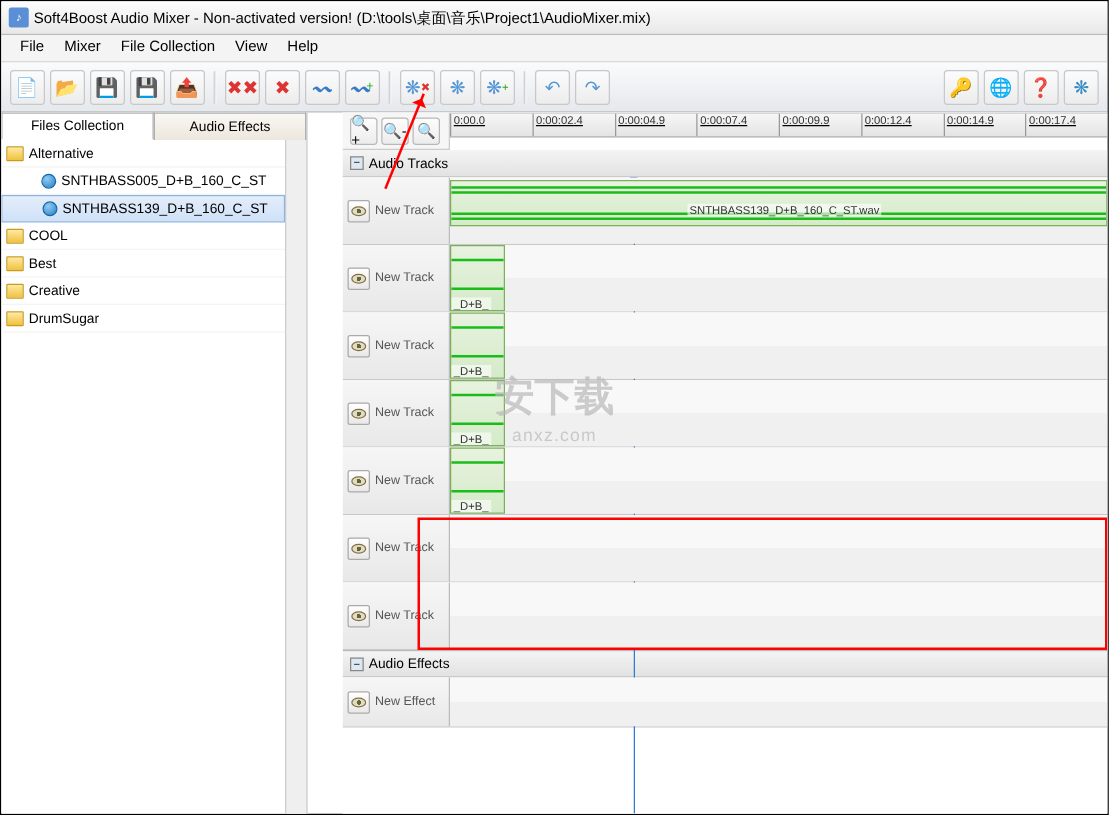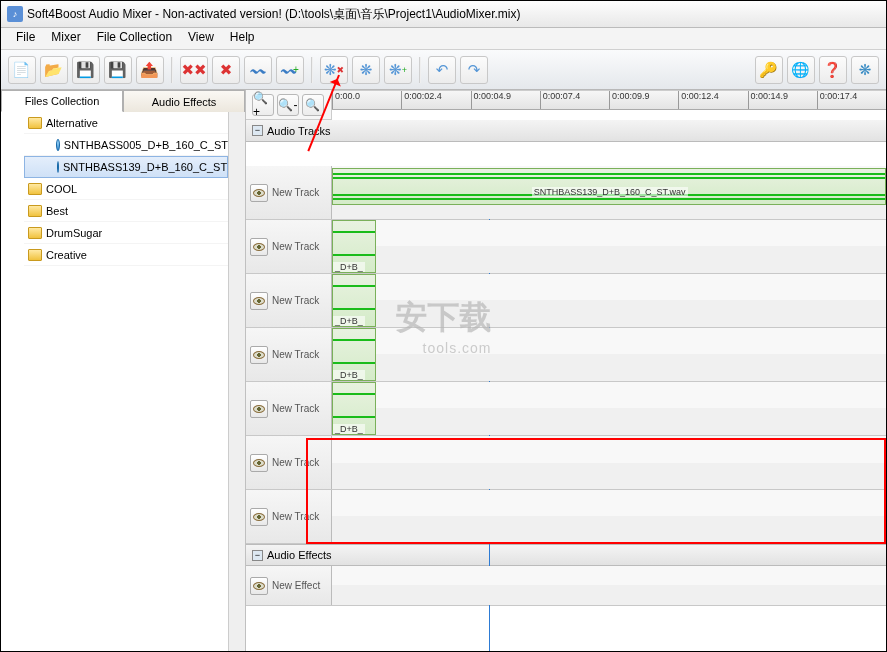--- a/index.html
+++ b/index.html
@@ -4,58 +4,58 @@
 <style>
 * { box-sizing: border-box; margin: 0; padding: 0; font-family: "Segoe UI", Tahoma, sans-serif; }
 body { width: 887px; height: 652px; background: #fff; overflow: hidden; position: relative; border: 1px solid #000; }
 .titlebar { height: 27px; background: linear-gradient(#fdfdfd,#e8e8e8); display: flex; align-items: center; padding: 0 6px; font-size: 12px; border-bottom: 1px solid #bbb; }
 .titlebar .appicon { width: 16px; height: 16px; margin-right: 4px; background:#5a8fd6; border-radius:2px; display:flex;align-items:center;justify-content:center;color:#fff;font-size:9px;}
 .menubar { height: 22px; background: #f4f4f4; display: flex; align-items: flex-start; padding: 0 8px; font-size: 12px; gap: 2px; border-bottom: 1px solid #d0d0d0;}
 .menubar span { padding: 2px 7px; cursor: default; }
 .toolbar { height: 40px; background: linear-gradient(#fafbfc,#e5e8ec); border-bottom: 1px solid #b8b8b8; display: flex; align-items: center; padding: 0 6px; gap: 2px; }
 .tbtn { width: 28px; height: 28px; border: 1px solid transparent; border-radius: 3px; display: flex; align-items: center; justify-content: center; font-size: 15px; cursor: pointer; background: linear-gradient(#fcfcfc,#ececec); border-color:#c8c8c8; margin:0 1px;}
 .tsep { width: 2px; height: 26px; background: linear-gradient(to right,#c0c0c0,#fff); margin: 0 4px; }
-.main { display: flex; height: calc(100% - 89px); }
+.main { display: flex; height: calc(100% - 89px); gap: 28px; }
 .sidebar { width: 245px; background: #fff; border-right: 1px solid #c0c0c0; display:flex; flex-direction:column;}
 .tabs { display: flex; height: 22px; background: #f0f0f0; }
 .tab { flex:1; font-size: 11px; display:flex; align-items:center; justify-content:center; border:1px solid #b0b0b0; border-bottom:none; background:linear-gradient(#faf8f4,#ece7dd); cursor:pointer;}
 .tab.active { background:#fff; border-bottom:1px solid #fff;}
 .tree { flex:1; overflow:auto; font-size: 11px; position:relative;}
 .treerow { height: 22px; display:flex; align-items:center; padding-left: 4px; gap:4px; cursor:default; border-bottom:1px solid #f4f4f4;}
 .treerow.child { padding-left: 32px; }
 .treerow.selected { background:linear-gradient(#e4eefb,#cfe1f7); border:1px solid #8db4e3;}
 .foldericon { width:14px; height:12px; background:linear-gradient(#ffe9a3,#f0c23e); border-radius:1px; border:1px solid #c99a1e; position:relative;}
 .fileicon { width:12px; height:12px; border-radius:50%; background:radial-gradient(circle at 35% 30%, #8ecdf5, #2b7ec4); border:1px solid #1668a8;}
 .scrollbar { width:17px; background:#efefef; border-left:1px solid #ccc;}
 .editor { flex:1; background:#fff; display:flex; flex-direction:column; overflow:hidden;}
 .edtool { height:30px; display:flex; align-items:center; padding:2px 6px; gap:3px; border-bottom:1px solid #ccc; background:#f6f6f6;}
 .zbtn { width:22px; height:22px; border:1px solid #b8b8b8; border-radius:3px; background:linear-gradient(#fdfdfd,#ececec); display:flex;align-items:center;justify-content:center; font-size:12px; cursor:pointer;}
-.ruler { height:20px; background:linear-gradient(#f6f6f6,#e4e4e4); border-top:1px solid #ccc; border-bottom:1px solid #aaa; position:relative; font-size:9px; display:flex; margin-left:86px;}
+.ruler { height:20px; background:linear-gradient(#f6f6f6,#e4e4e4); border-top:1px solid #ccc; border-bottom:1px solid #aaa; position:relative; font-size:9px; display:flex; margin-left:86px;text-decoration:underline;}
 .rulertick { flex:1; border-left:1px solid #999; padding-left:2px; color:#333; white-space:nowrap; overflow:hidden;}
 .section-hdr { height:22px; background:linear-gradient(#f4f4f4,#e2e2e2); border-bottom:1px solid #bbb; display:flex; align-items:center; font-size:11px; padding-left:6px; gap:4px;}
 .sqexp { width:11px; height:11px; border:1px solid #888; background:#dde8f2; display:flex;align-items:center;justify-content:center;font-size:9px;line-height:1;}
-.tracks { flex:1; overflow:auto; background:#fff;margin-top:24px;}
+.tracks { flex:1; overflow:auto; background:#fff;}
 .track { height:54px; display:flex; border-bottom:1px solid #c8c8c8; background:linear-gradient(#fdfdfd,#efefef);}
 .track.small { height:40px;}
 .trackhead { width:86px; border-right:1px solid #bbb; display:flex; align-items:center; gap:4px; padding:0 4px; background:linear-gradient(#f6f6f6,#e8e8e8);}
 .eyebtn { width:18px; height:18px; border:1px solid #aaa; border-radius:2px; background:linear-gradient(#fff,#e8e8e8); display:flex;align-items:center;justify-content:center;}
 .eyeicon { width:12px; height:8px; border:1px solid #8a6d3b; border-radius:50%; background:radial-gradient(circle,#663 30%,#ddc 31%);}
 .tracklabel { font-size:10px; color:#555;}
 .trackbody { flex:1; position:relative; background:repeating-linear-gradient(to bottom,#f8f8f8 0,#f8f8f8 50%,#f0f0f0 50%,#f0f0f0 100%);}
 .clip { position:absolute; top:2px; bottom:14px; background:linear-gradient(#e8f2e0,#d4ebc8); border:1px solid #7ab05a; overflow:hidden;}
 .clip.full { left:0; right:0;}
 .clip.small { left:0; width:44px; top:0; bottom:0;}
 .wave { position:absolute; left:0; right:0; height:2px; background:#1abc1a;}
 .cliplabel { position:absolute; bottom:0; left:0; font-size:9px; color:#333; background:rgba(255,255,255,.6); padding:0 2px; white-space:nowrap;}
 .playhead { position:absolute; top:0; bottom:0; width:1px; background:#2d7bd4; left:38%;}
 .playhead::before { content:""; position:absolute; top:-1px; left:-4px; border:4px solid transparent; border-top-color:#2d7bd4;}
 .redbox { position:absolute; border:2px solid #f00; pointer-events:none;}
 .arrow { position:absolute; width:2px; background:#f00; transform-origin:top; pointer-events:none;}
 .arrow::after { content:""; position:absolute; top:-2px; left:-5px; border:6px solid transparent; border-bottom-color:#f00;}
-.watermark { position:absolute; left:50%; top:50%; transform:translate(-50%,-50%); text-align:right; color:#b8b8b8; pointer-events:none; opacity:.7;}
+.watermark { position:absolute; left:50%; top:50%; transform:translate(-50%,-50%); text-align:center; color:#b8b8b8; pointer-events:none; opacity:.7;}
 .watermark .cn { font-size:32px; font-weight:bold;}
 .watermark .en { font-size:14px; letter-spacing:1px;}
 </style>
 </head>
 <body>
 
 <div class="titlebar">
   <span class="appicon">♪</span>
   <span>Soft4Boost Audio Mixer - Non-activated version! (D:\tools\桌面\音乐\Project1\AudioMixer.mix)</span>
 </div>
@@ -93,21 +93,21 @@
   <div class="tbtn" style="color:#3a8cc4">❋</div>
 </div>
 
 <div class="main">
 
   <div class="sidebar">
     <div class="tabs">
       <div class="tab active">Files Collection</div>
       <div class="tab">Audio Effects</div>
     </div>
-    <div style="display:flex;flex:1;padding-left:23px;">
+    <div style="display:flex;flex:1;">
       <div class="tree">
         <div class="treerow">
             <span class="foldericon"></span>
             <span>Alternative</span>
           </div>
         <div class="treerow child">
             <span class="fileicon"></span>
             <span>SNTHBASS005_D+B_160_C_ST</span>
           </div>
         <div class="treerow child selected">
@@ -117,25 +117,25 @@
         <div class="treerow">
             <span class="foldericon"></span>
             <span>COOL</span>
           </div>
         <div class="treerow">
             <span class="foldericon"></span>
             <span>Best</span>
           </div>
         <div class="treerow">
             <span class="foldericon"></span>
+            <span>Creative</span>
+          </div>
+        <div class="treerow">
+            <span class="foldericon"></span>
             <span>DrumSugar</span>
-          </div>
-        <div class="treerow">
-            <span class="foldericon"></span>
-            <span>Creative</span>
           </div>
       </div>
       <div class="scrollbar"></div>
     </div>
   </div>
 
   <div class="editor">
     <div style="display:flex;">
       <div class="edtool" style="width:86px; border-right:1px solid #ccc;">
         <div class="zbtn">🔍+</div>
@@ -273,16 +273,16 @@
         <div class="trackbody"></div>
       </div>
 
       <div class="redbox" style="left:60px; top:272px; right:0; height:106px;"></div>
     </div>
   </div>
 </div>
 
 <div class="watermark">
   <div class="cn">安下载</div>
-  <div class="en">tools.com</div>
+  <div class="en">anxz.com</div>
 </div>
 
 <div class="arrow" style="left:337px; top:74px; height:82px; transform:rotate(22deg);"></div>
 
 </body></html>

